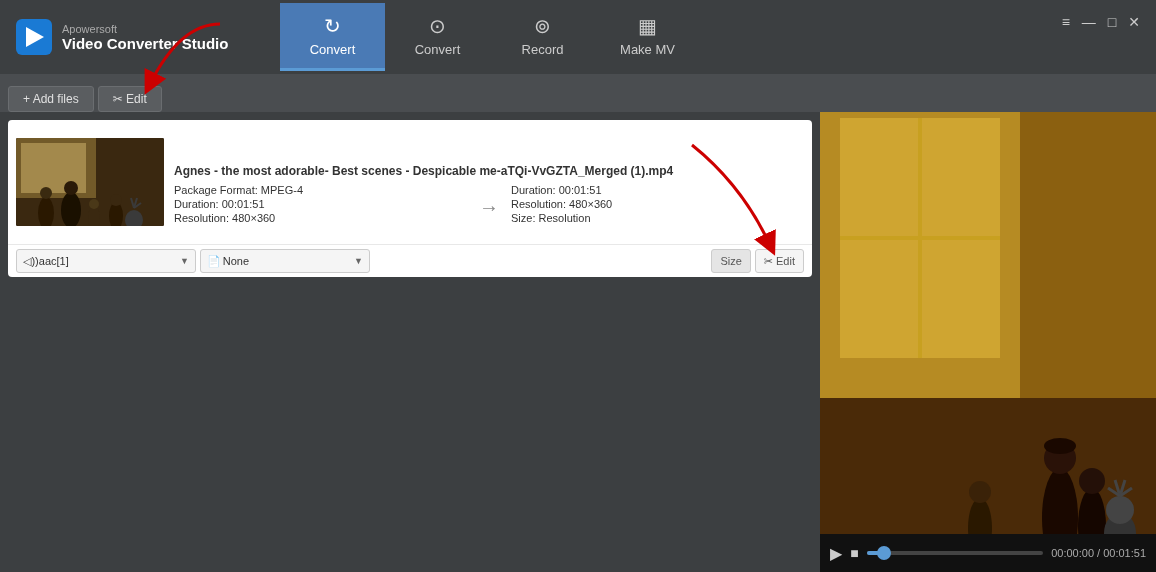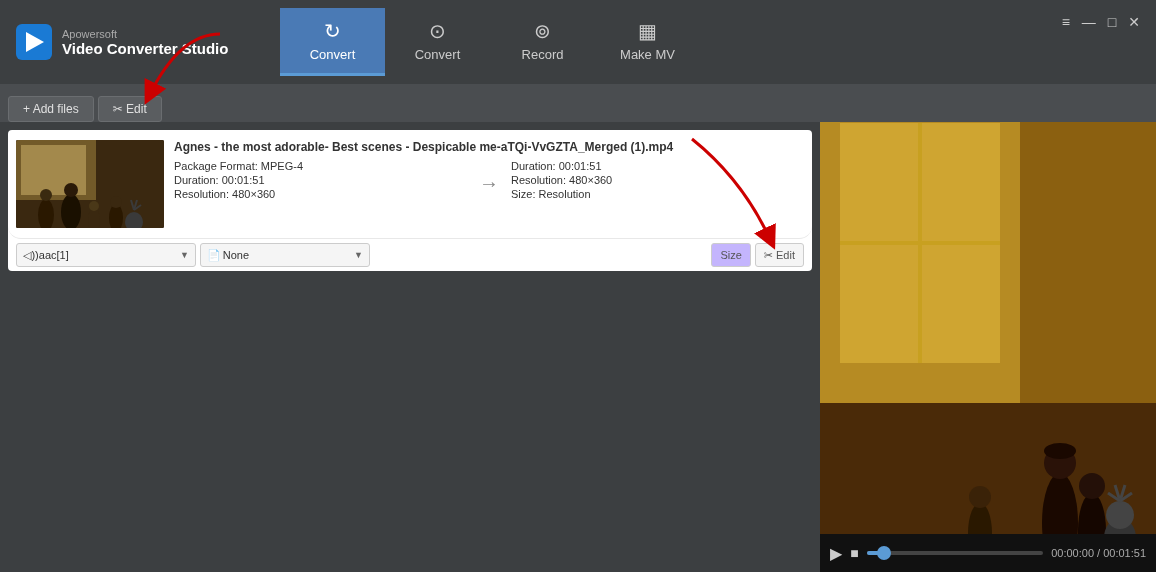--- a/index.html
+++ b/index.html
@@ -135,24 +135,23 @@
     .file-card {
       background: #fff;
       border-radius: 4px;
       display: flex;
       flex-direction: column;
       margin-bottom: 4px;
     }
 
     .file-card-top {
       display: flex;
-      align-items: flex-start;
-      padding: 10px 8px;
+      align-items: flex-end;
+      padding: 18px 8px;
       border-bottom: 1px solid #e8e8e8;
-      border-radius: 13px;
     }
 
     .file-thumbnail {
       width: 148px;
       height: 88px;
       background: #2a2a2a;
       flex-shrink: 0;
       margin-right: 10px;
       border-radius: 2px;
       overflow: hidden;
@@ -248,21 +247,21 @@
       color: #666;
     }
 
     .spacer {
       flex: 1;
     }
 
     .size-btn {
       font-size: 11px;
       color: #555;
-      background: #c4b5fd;
+      background: #e5e5e5;
       border: 1px solid #ccc;
       border-radius: 3px;
       padding: 2px 8px;
       cursor: pointer;
       height: 24px;
     }
 
     .edit-btn-card {
       display: flex;
       align-items: center;
@@ -360,21 +359,21 @@
       margin-right: 2px;
     }
 
     .edit-scissors {
       font-size: 11px;
     }
   </style>
 </head>
 <body>
 
-<div style="position:relative; background:#3c3f41; height:84px; display:flex; align-items:center; flex-shrink:0;">
+<div style="position:relative; background:#3c3f41; height:74px; display:flex; align-items:center; flex-shrink:0;">
 
   <div class="app-logo-area">
     <svg class="app-icon" viewBox="0 0 36 36" xmlns="http://www.w3.org/2000/svg">
       <rect width="36" height="36" rx="6" fill="#1a7ad4"></rect>
       <polygon points="10,8 28,18 10,28" fill="white"></polygon>
     </svg>
     <div class="app-title-text">
       <span class="app-title-small">Apowersoft</span>
       <span class="app-title-large">Video Converter Studio</span>
     </div>

